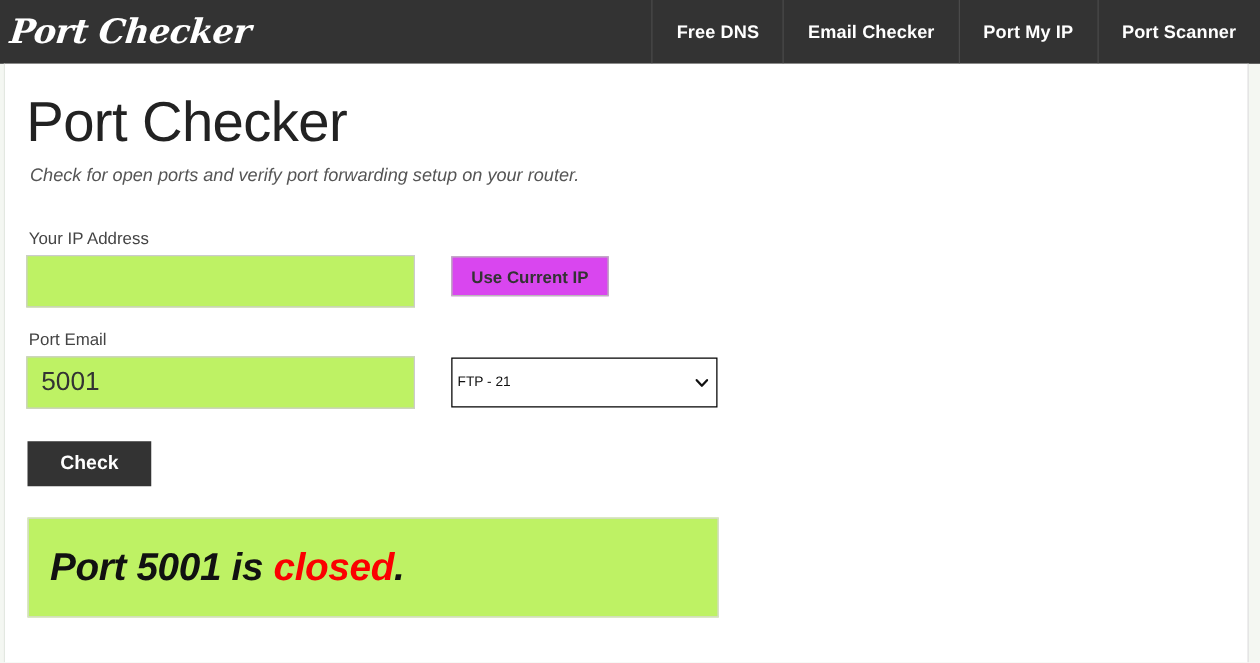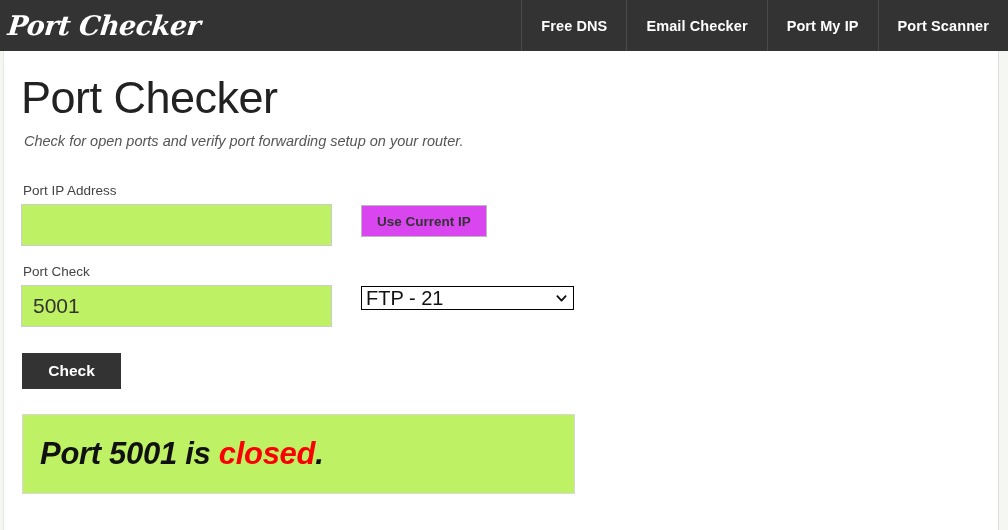--- a/index.html
+++ b/index.html
@@ -146,22 +146,22 @@
   .group-ip { margin-top: 33px; }
   .group-port { margin-top: 18px; }
 
   .select-wrap {
     margin-left: 29px;
     margin-top: 1px;
     position: relative;
   }
   select.port-select {
     width: 213px;
-    height: 24px;
-    font-size: 20px;
+    height: 40px;
+    font-size: 11px;
     font-family: "Liberation Sans", sans-serif;
     color: #111111;
     background: #ffffff;
     border: 1px solid #000000;
     padding: 0 20px 0 4px;
     -webkit-appearance: none;
     -moz-appearance: none;
     appearance: none;
     border-radius: 0;
     line-height: 22px;
@@ -242,30 +242,30 @@
   </div>
 
   <div class="content">
     <div class="inner">
 
       <h1 class="page-title">Port Checker</h1>
       <p class="subtitle">Check for open ports and verify port forwarding setup on your router.</p>
 
       
       <div class="group-ip">
-        <div class="form-label">Port IP Address</div>
+        <div class="form-label">Your IP Address</div>
         <div class="field-row">
           <input class="text-input" type="text" value="" style="">
           <button class="btn-secondary">Use Current IP</button>
         </div>
       </div>
 
       
       <div class="group-port">
-        <div class="form-label">Port Check</div>
+        <div class="form-label">Port Email</div>
         <div class="field-row">
           <input class="text-input" type="text" value="5001" style="">
           <div class="select-wrap">
             <select class="port-select">
               <option>FTP - 21</option>
             </select>
             <svg class="select-arrow" viewBox="0 0 12 12">
               <path d="M1.5 4 L6 8.8 L10.5 4" fill="none" stroke="#111111" stroke-width="2" stroke-linecap="round" stroke-linejoin="round"></path>
             </svg>
           </div>

